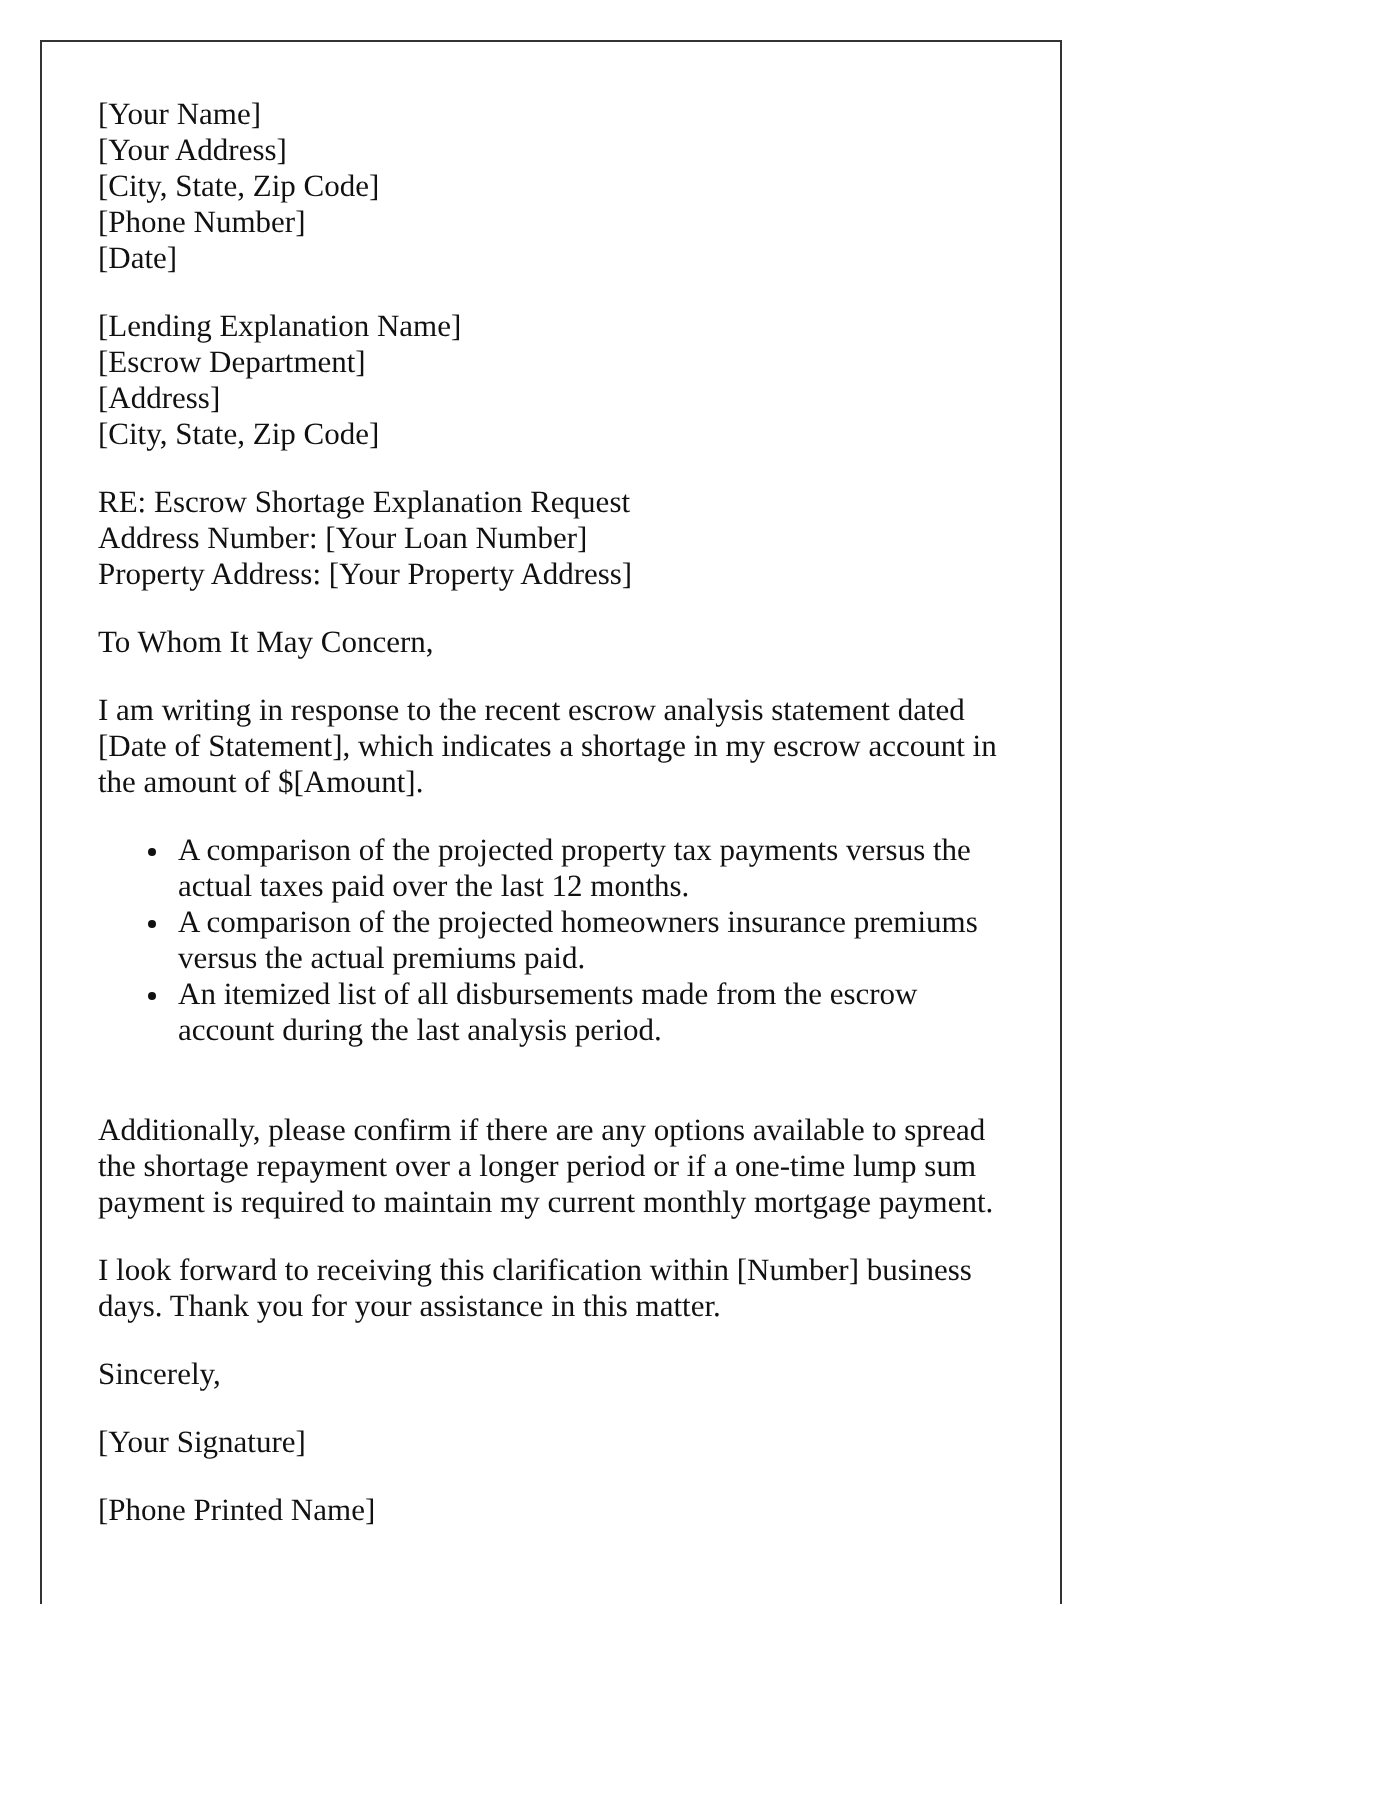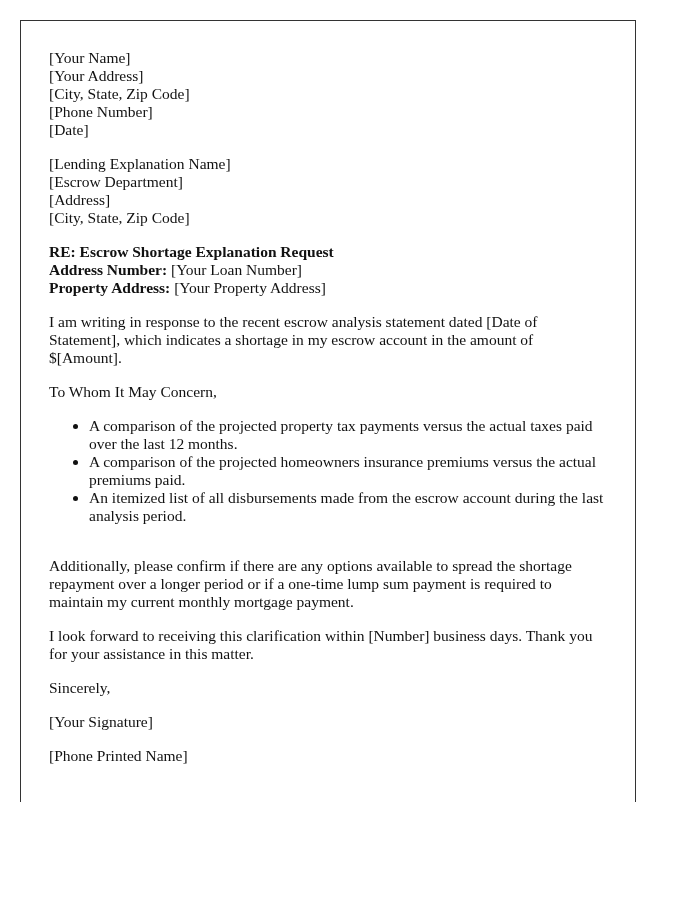--- a/index.html
+++ b/index.html
@@ -14,39 +14,39 @@
       overflow: hidden;
       font-family: "Liberation Serif", "DejaVu Serif", serif;
       font-size: 15.5px;
       line-height: 18px;
       color: #111111;
     }
     .letter {
       position: absolute;
       left: 20px;
       top: 20px;
-      width: 616px;
+      width: 511px;
       height: 782px;
       border-top: 1px solid #333333;
       border-left: 1px solid #333333;
       border-right: 1px solid #333333;
       box-sizing: border-box;
       padding: 28px 28px 0 28px;
     }
     .block {
       margin: 0 0 16px 0;
     }
     .block .line {
       display: block;
     }
     p {
       margin: 0 0 16px 0;
     }
     b {
-      font-weight: bold;
+      font-weight: normal;
       margin-top: 40px;
     }
     ul {
       margin: 0 0 32px 0;
       padding-left: 40px;
     }
     ul li {
       margin: 0;
     }
   </style>
@@ -69,23 +69,23 @@
     <span class="line">[Address]</span>
     <span class="line">[City, State, Zip Code]</span>
   </div>
 
   <div class="block">
     <span class="line"><b>RE: Escrow Shortage Explanation Request</b></span>
     <span class="line"><b>Address Number:</b><span> [Your Loan Number]</span></span>
     <span class="line"><b>Property Address:</b><span> [Your Property Address]</span></span>
   </div>
 
+  <p>To Whom It May Concern,</p>
+
   <p>I am writing in response to the recent escrow analysis statement dated [Date of Statement], which indicates a shortage in my escrow account in the amount of $[Amount].</p>
-
-  <p>To Whom It May Concern,</p>
 
 
   <ul>
     <li>A comparison of the projected property tax payments versus the actual taxes paid over the last 12 months.</li>
     <li>A comparison of the projected homeowners insurance premiums versus the actual premiums paid.</li>
     <li>An itemized list of all disbursements made from the escrow account during the last analysis period.</li>
   </ul>
 
   <p>Additionally, please confirm if there are any options available to spread the shortage repayment over a longer period or if a one-time lump sum payment is required to maintain my current monthly mortgage payment.</p>
 

